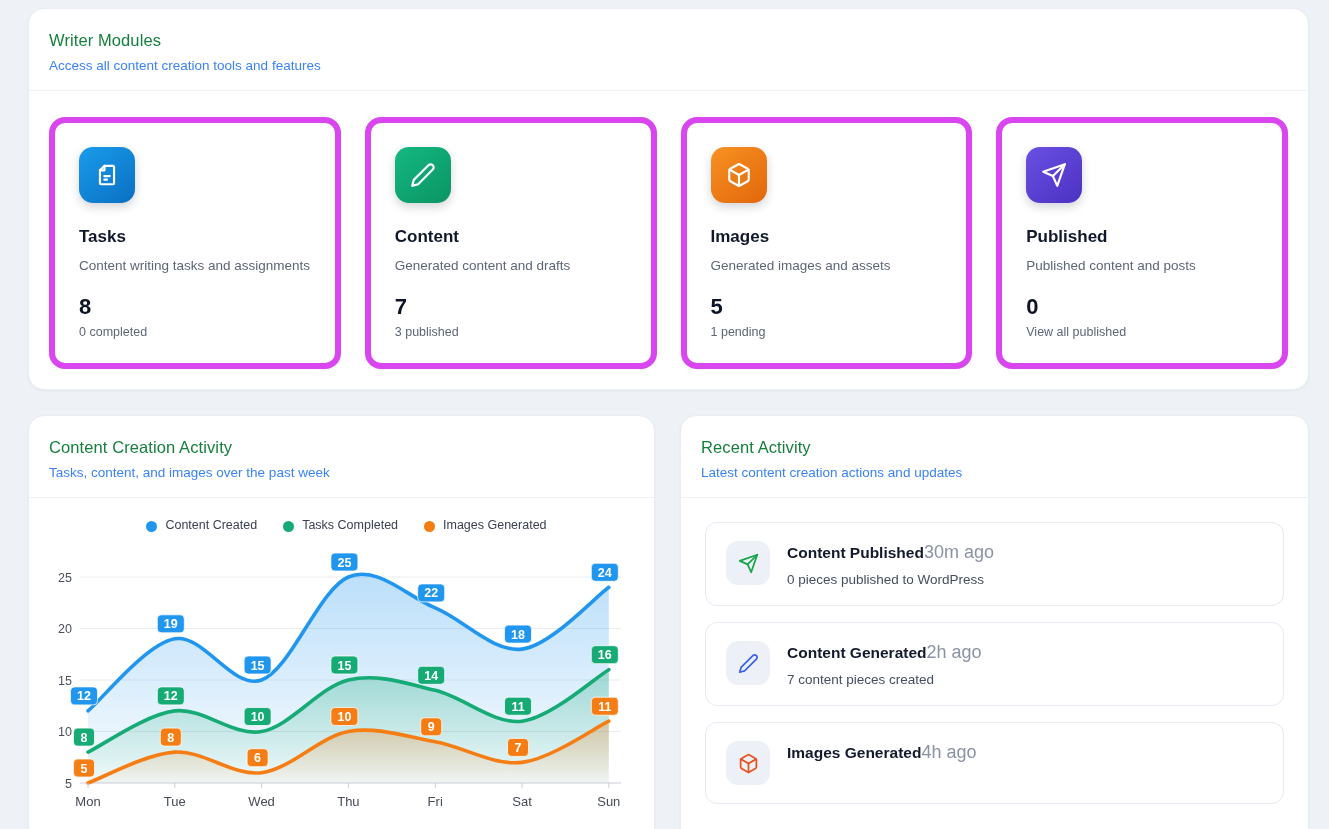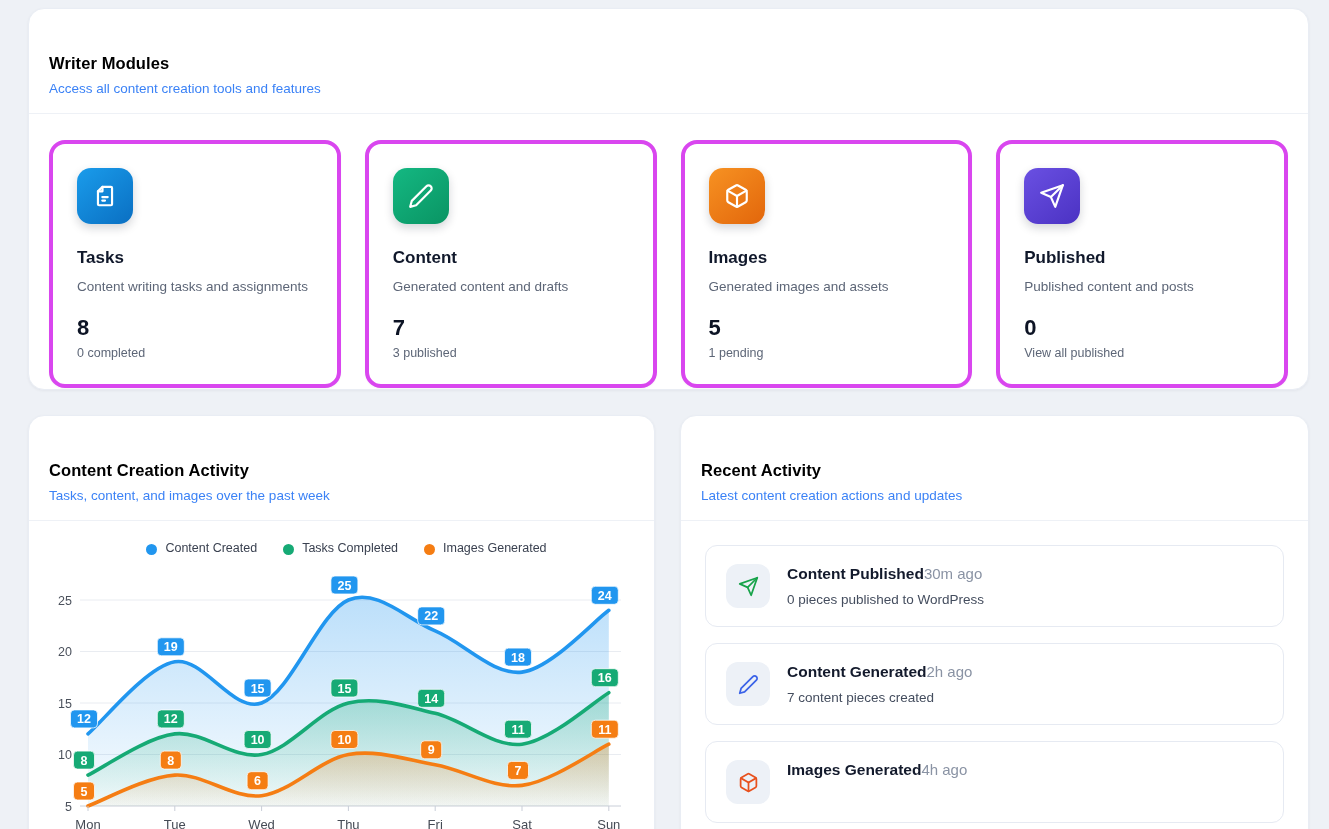--- a/index.html
+++ b/index.html
@@ -15,28 +15,28 @@
     background:#ffffff;
     border:1px solid #e9edf4;
     border-radius:16px;
     box-shadow:0 1px 3px rgba(16,24,40,.05);
   }
   .panel-modules { left:28px; top:8px; width:1281px; height:382px; }
   .panel-chart   { left:28px; top:415px; width:627px; height:440px; }
   .panel-activity{ left:680px; top:415px; width:629px; height:440px; }
 
   .panel-head { padding:22px 20px 17px 20px; border-bottom:1px solid #eef1f6; }
-  .panel-title { font-size:16.5px; font-weight:700; color:#000000; letter-spacing:.1px;margin-top:23px; }
+  .panel-title { font-size:16.5px; font-weight:400; color:#15803d; letter-spacing:.1px; }
   .panel-sub { margin-top:8px; font-size:13.5px; color:#3b82f6; }
 
   
   .modules-row { display:flex; gap:24px; padding:26px 20px; }
   .module-card {
     flex:1;
-    border:4px solid #d946ef;
+    border:6px solid #d946ef;
     border-radius:16px;
     padding:24px;
     background:#fff;
     box-shadow:0 1px 2px rgba(16,24,40,.04);
     cursor:pointer;
   }
   .module-icon {
     width:56px; height:56px; border-radius:14px;
     display:flex; align-items:center; justify-content:center;
     box-shadow:0 4px 10px rgba(16,24,40,.18);
@@ -71,21 +71,21 @@
   .activity-icon {
     width:44px; height:44px; border-radius:12px;
     background:#edf1f7;
     display:flex; align-items:center; justify-content:center;
     flex:none;
   }
   .activity-icon svg { width:21px; height:21px; }
   .activity-body { flex:1; padding-top:1px; }
   .activity-toprow { display:flex; justify-content:flex-start; align-items:baseline; }
   .activity-title { font-size:15.5px; font-weight:800; color:#131a2c; }
-  .activity-time { font-size:15px; color:#8a93a4; }
+  .activity-time { font-size:18px; color:#8a93a4; }
   .activity-desc { margin-top:9px; font-size:13.5px; color:#444d5e; }
 </style>
 </head>
 <body>
 
 <div class="panel panel-modules">
   <div class="panel-head">
     <div class="panel-title">Writer Modules</div>
     <div class="panel-sub">Access all content creation tools and features</div>
   </div>

